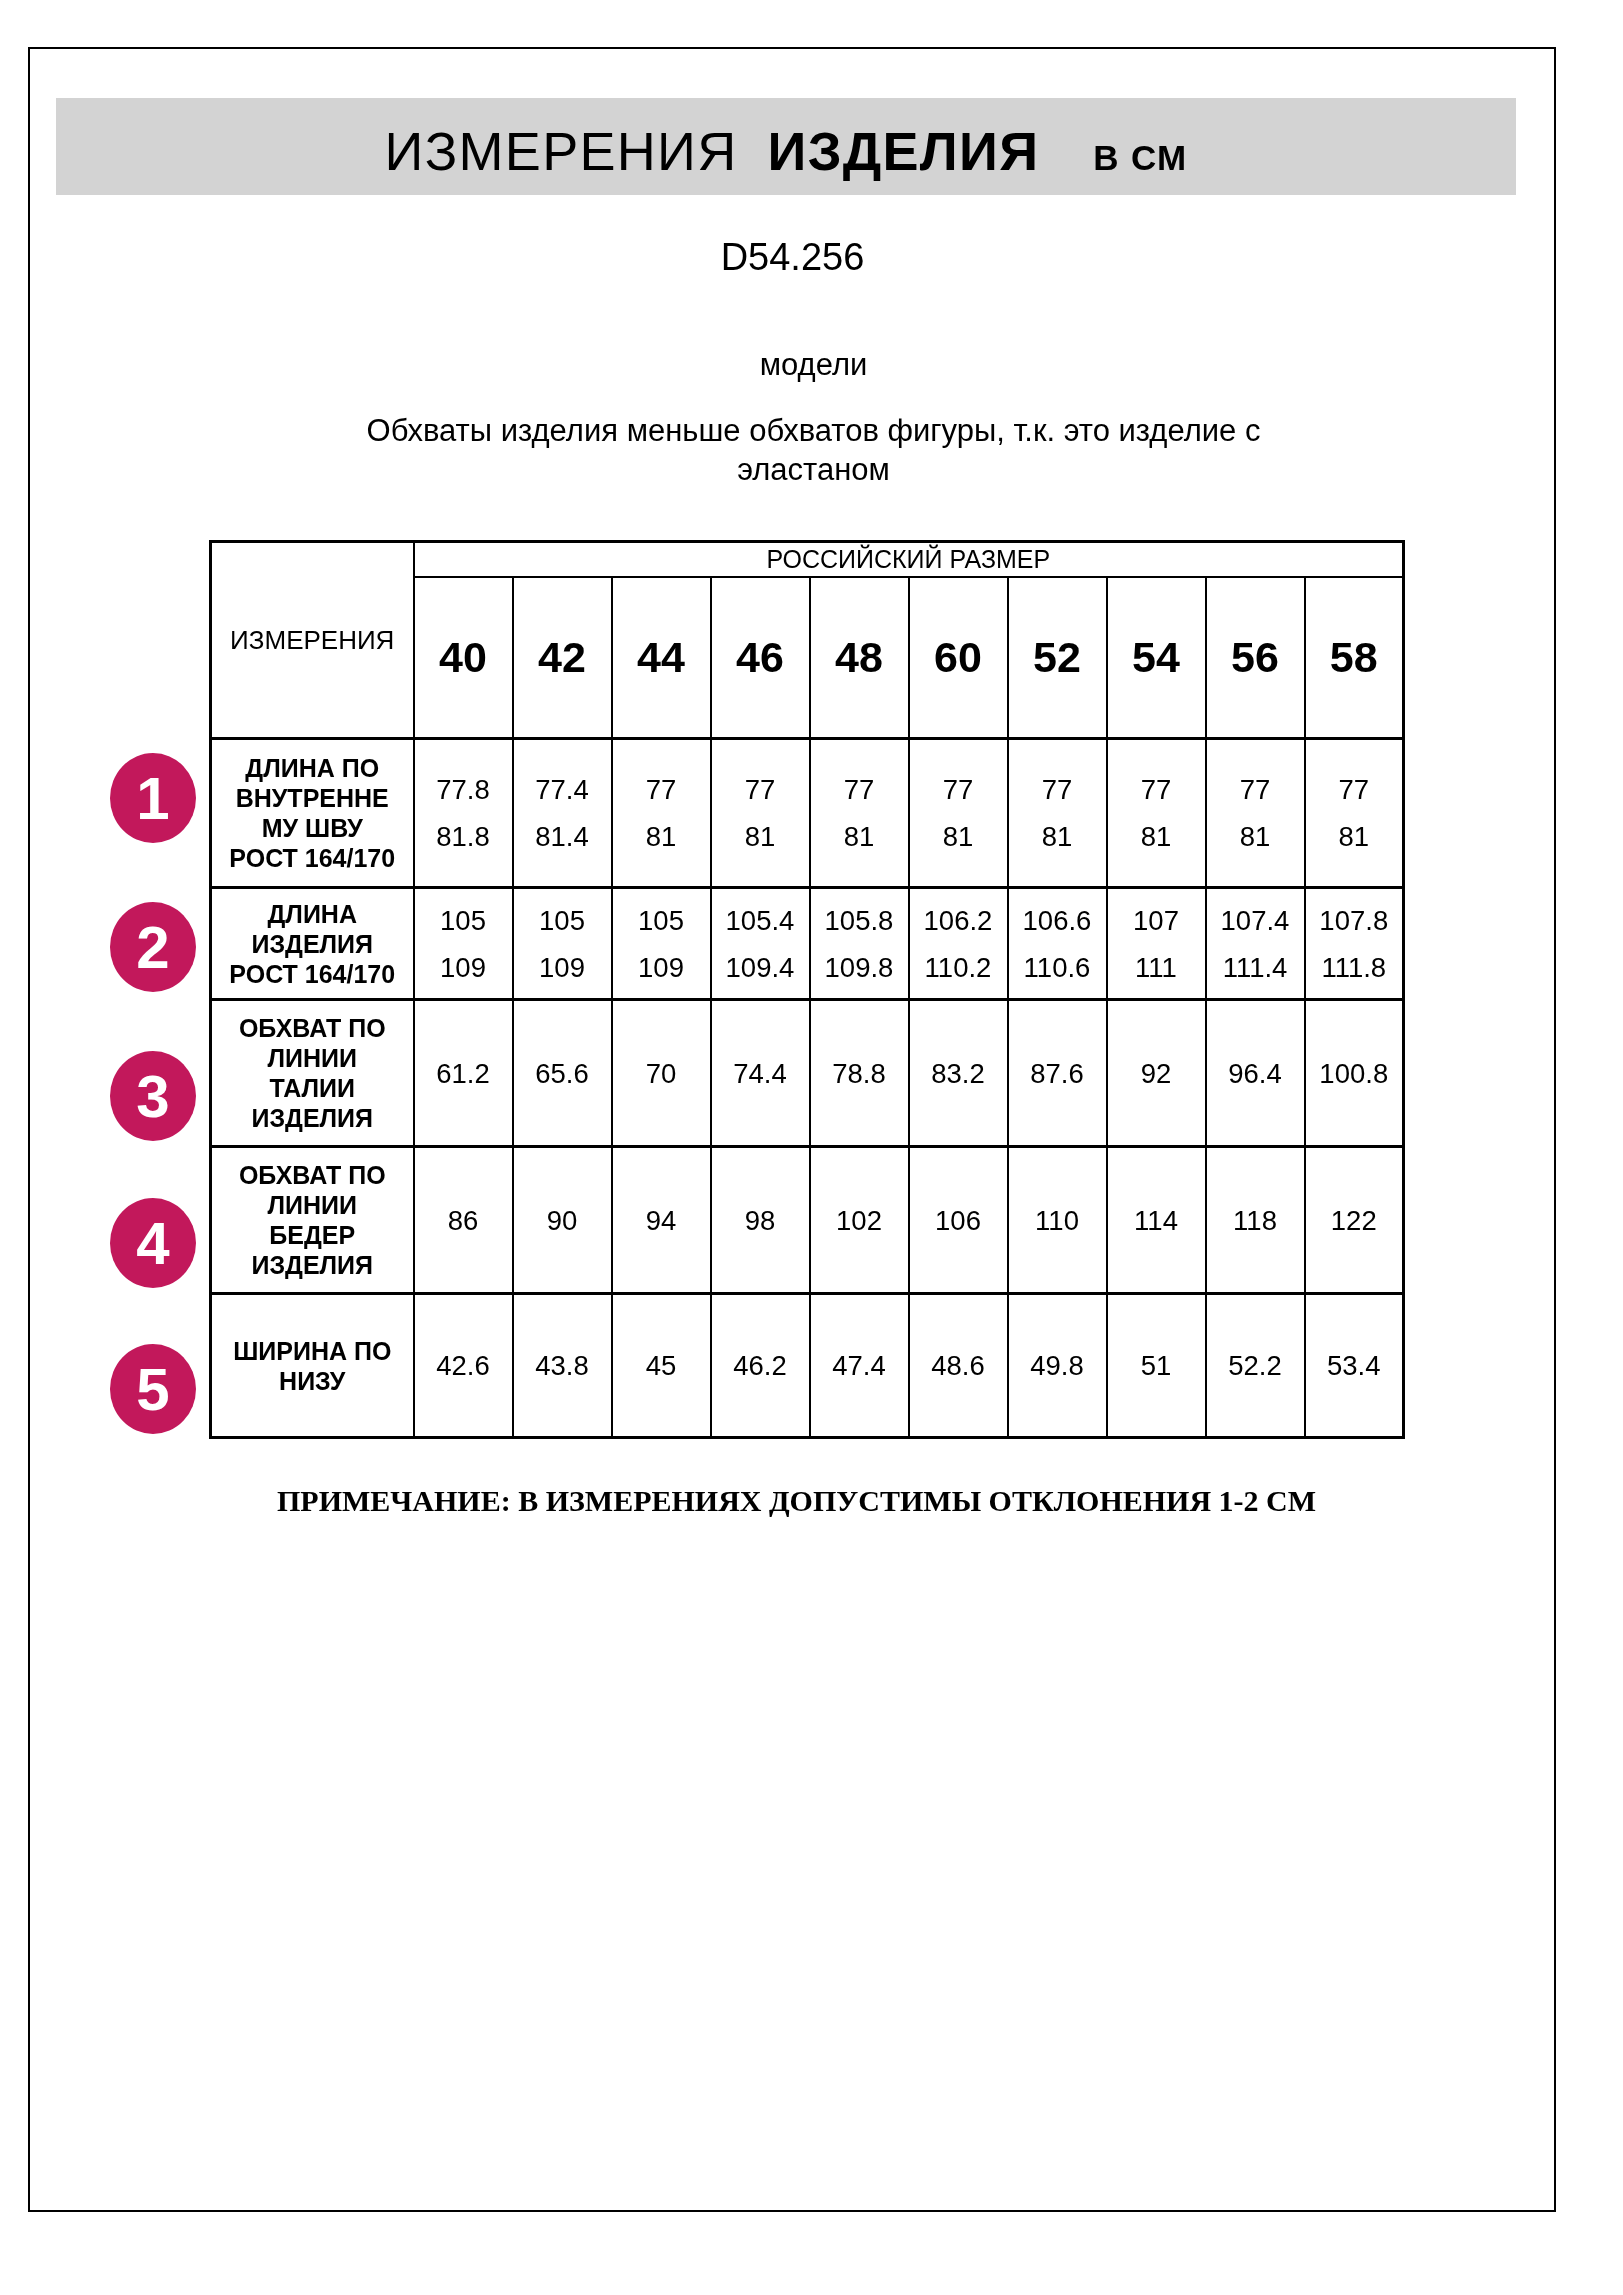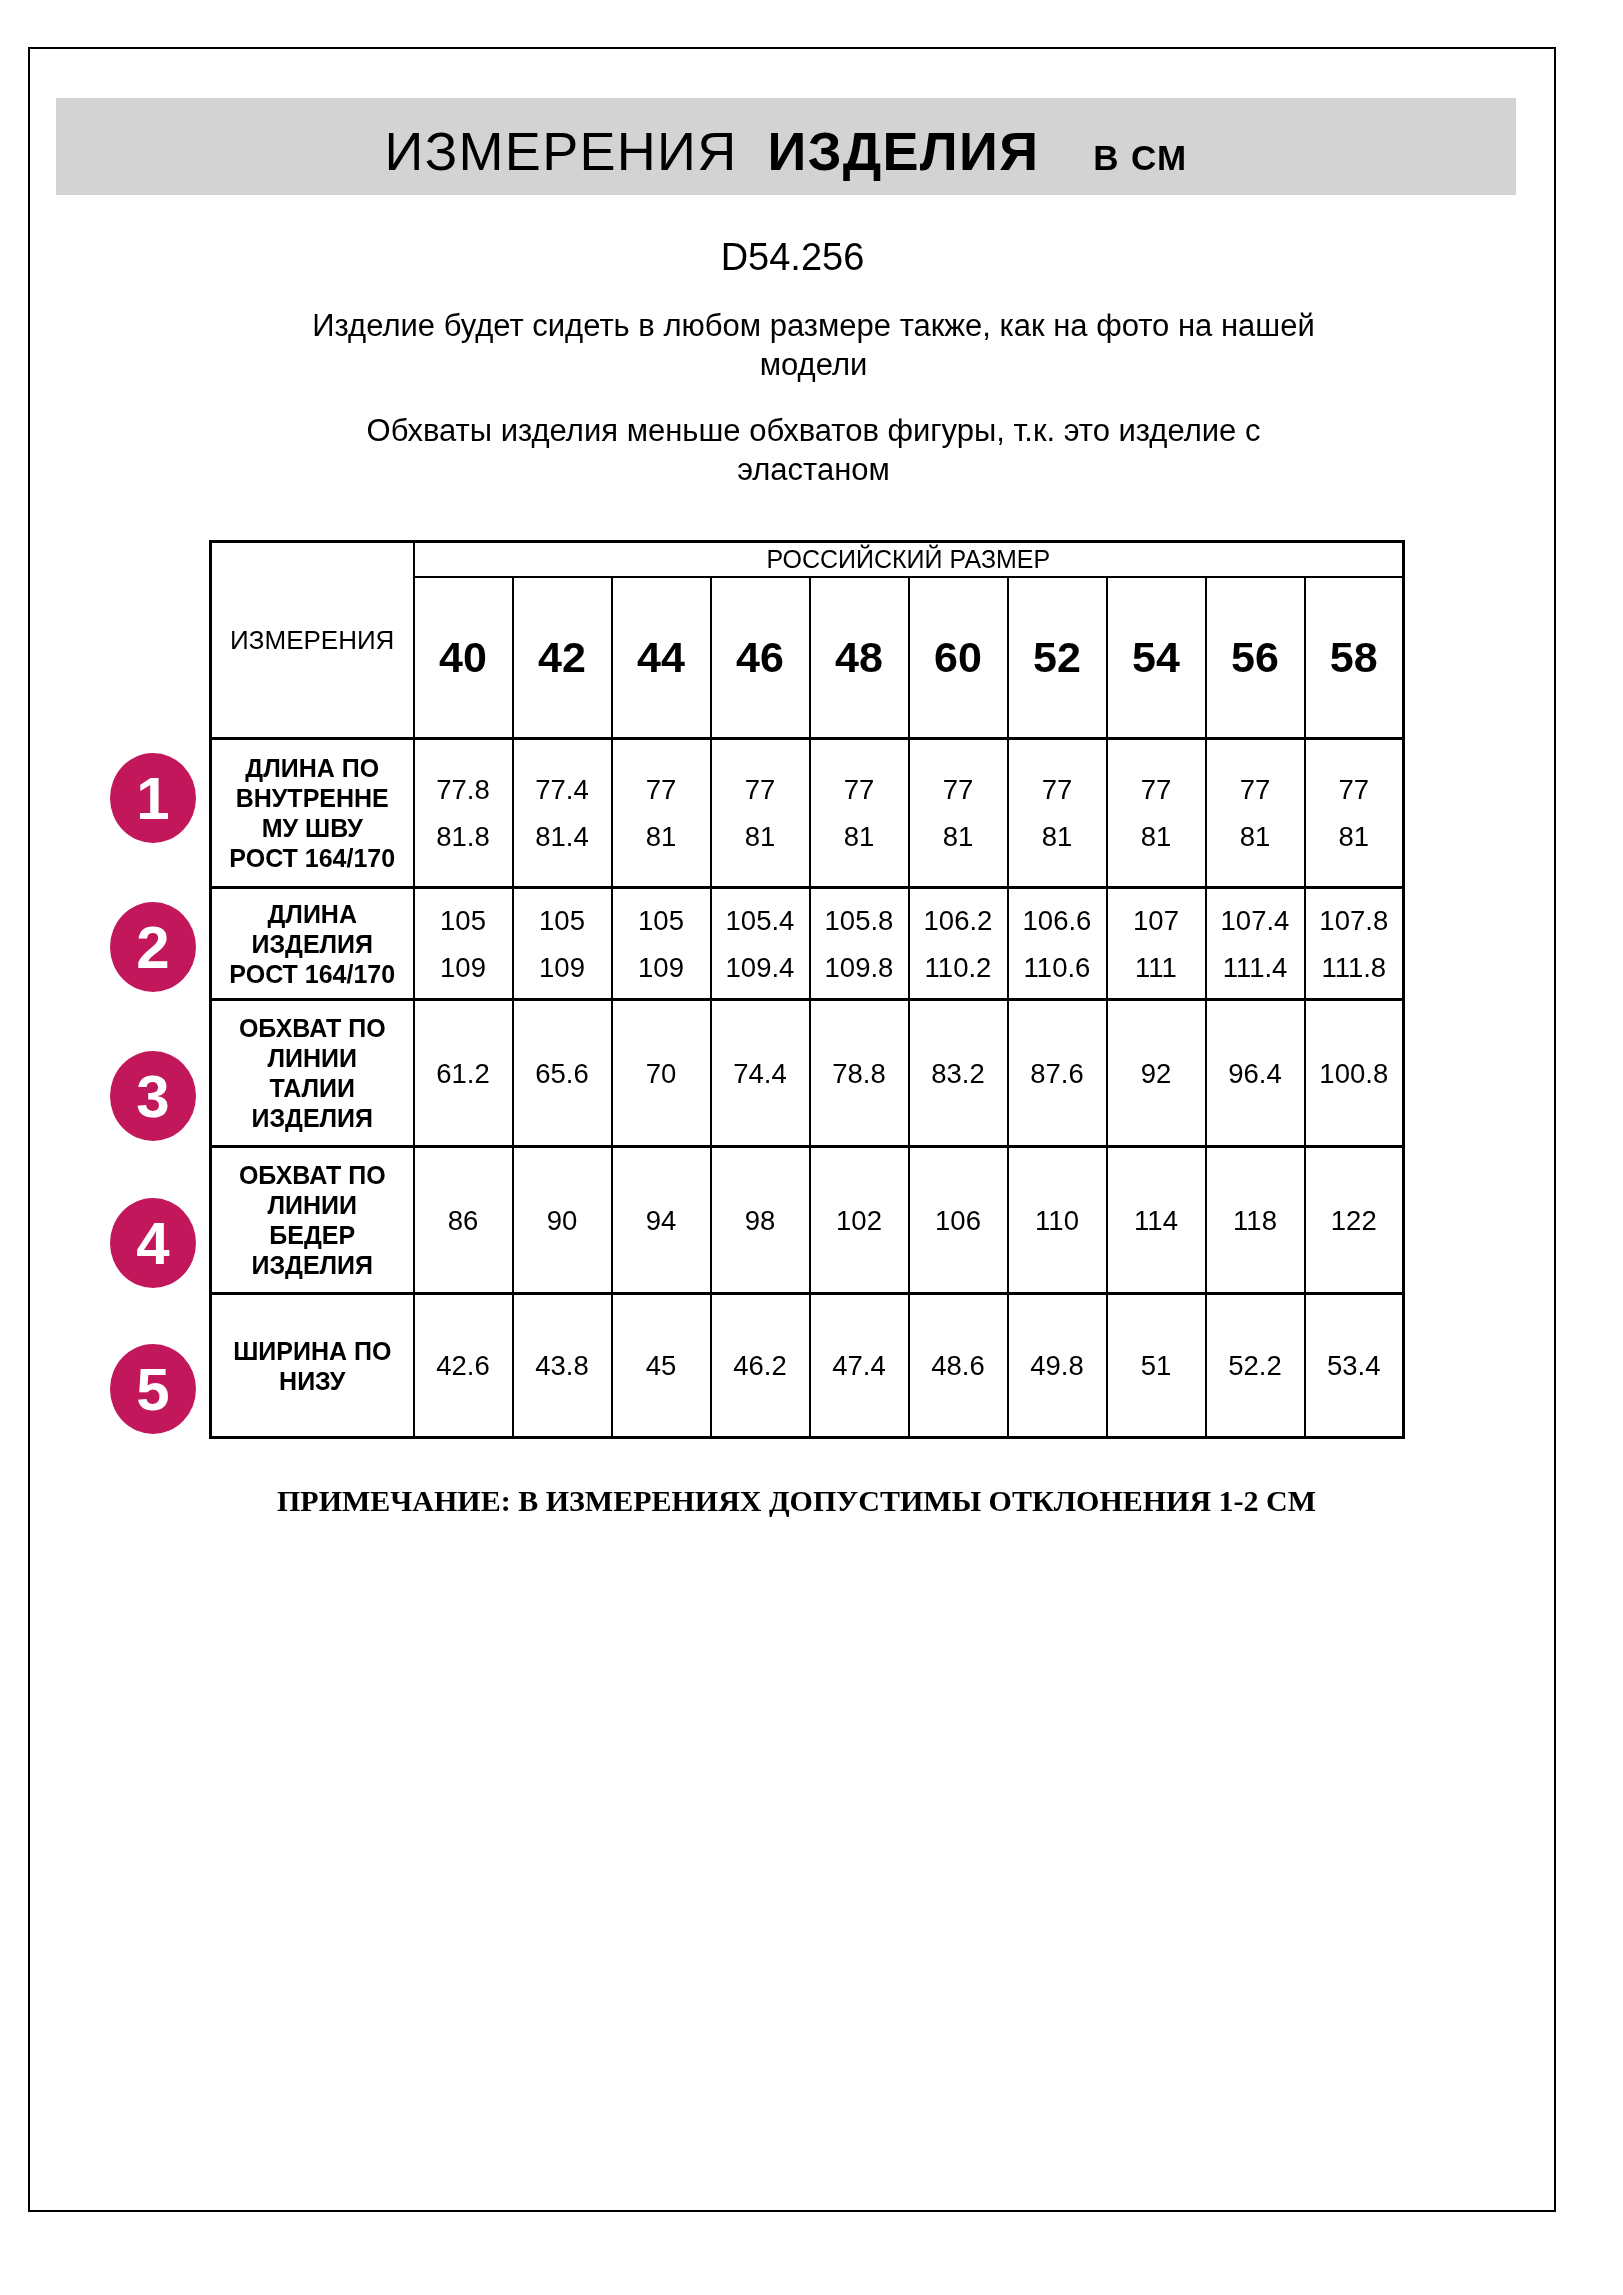--- a/index.html
+++ b/index.html
@@ -150,21 +150,21 @@
   <div class="inner">
     <span class="title-measurements">ИЗМЕРЕНИЯ</span>
     <span class="title-product">ИЗДЕЛИЯ</span>
     <span class="title-units">В СМ</span>
   </div>
 </div>
 
 <div class="model-code">D54.256</div>
 
 <div class="descr-1">
-  <span>Изделие будет сидеть в любом размере также, как на фото на нашей</span><br>
+  <br>
   <span>модели</span>
 </div>
 
 <div class="descr-2">
   <span>Обхваты изделия меньше обхватов фигуры, т.к. это изделие с</span><br>
   <span>эластаном</span>
 </div>
 
 <table class="size-table">
   <colgroup id="table-cols">

